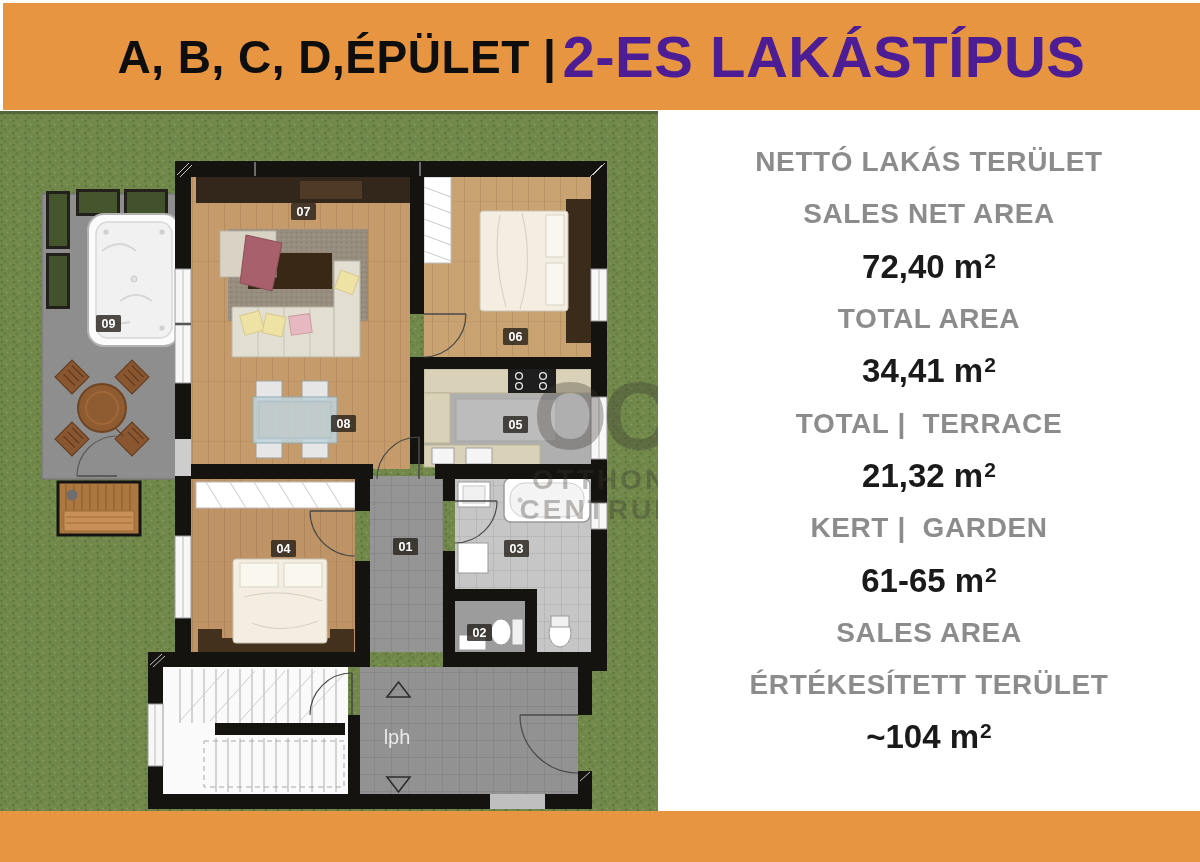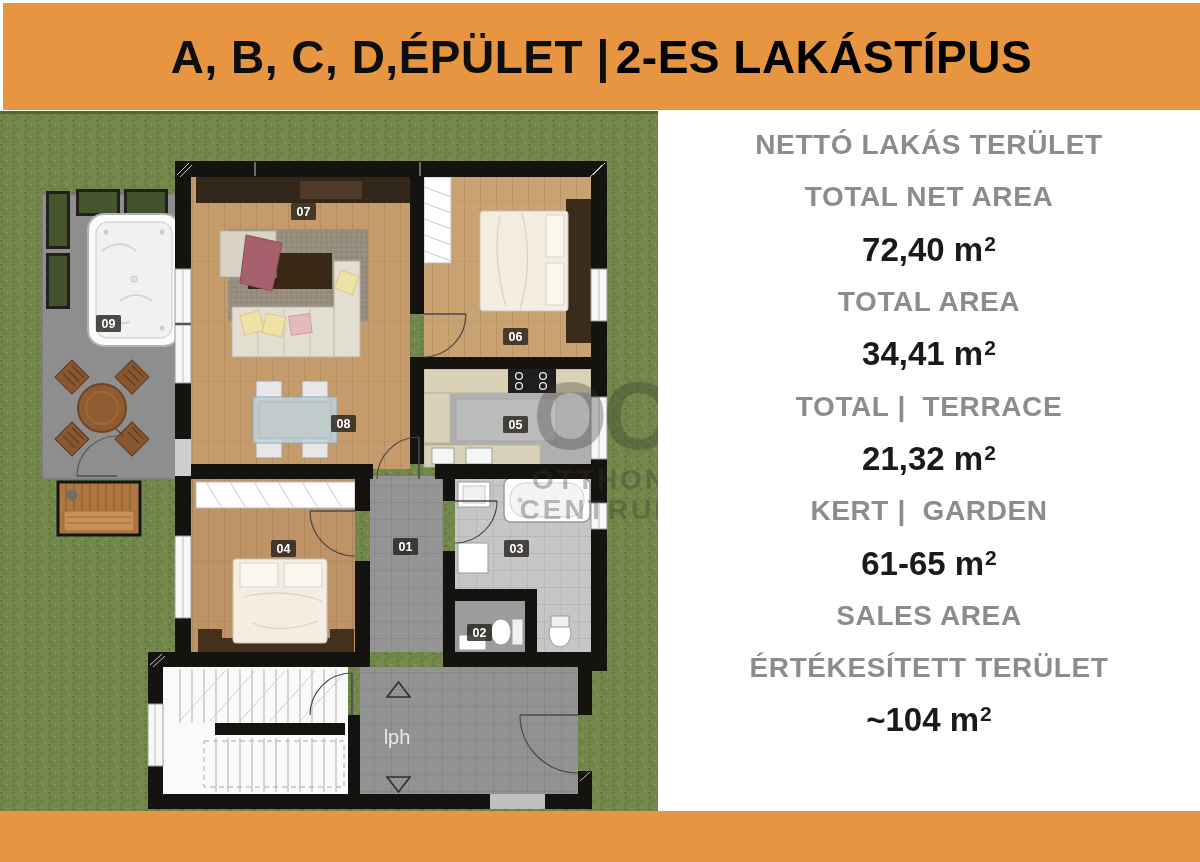--- a/index.html
+++ b/index.html
@@ -2,27 +2,27 @@
 <html><head>
 <meta charset="utf-8">
 <style>
   html,body{margin:0;padding:0;background:#fff;}
   .stage{position:relative;width:1200px;height:862px;background:#fff;overflow:hidden;
          font-family:"Liberation Sans",sans-serif;}
   
   .banner{position:absolute;left:3px;top:3px;right:0;height:107px;background:#E79540;
           display:flex;align-items:center;justify-content:center;gap:6px;}
   .banner .t-black{color:#0E0E0E;font-weight:bold;font-size:46px;letter-spacing:.5px;white-space:pre;}
-  .banner .t-white{color:#000000;font-weight:bold;font-size:46px;letter-spacing:.5px;white-space:pre;}
+  .banner .t-white{color:#4c1d95;font-weight:bold;font-size:58px;letter-spacing:.5px;white-space:pre;}
   
   .plan{position:absolute;left:0;top:111px;width:658px;height:700px;}
   .plan svg{display:block;}
   
   .panel{position:absolute;left:658px;top:111px;width:542px;height:700px;background:#FFFFFF;
-         padding-top:8px;box-sizing:border-box;}
+         padding-top:25px;box-sizing:border-box;}
   .row{height:52.3px;display:flex;align-items:center;justify-content:center;white-space:pre;}
   .row.label{color:#8C8C8C;font-size:28px;font-weight:600;letter-spacing:.6px;}
   .row.value{color:#1A1A1A;font-size:33px;font-weight:bold;}
   .row.value sup{font-size:21px;line-height:0;margin-left:1px;transform:translateY(-6px);}
   
   .footerbar{position:absolute;left:0;top:811px;width:1200px;height:51px;background:#E79540;}
 </style>
 </head>
 <body>
 
@@ -375,21 +375,21 @@
     <g text-anchor="middle" font-family="Liberation Sans, sans-serif" fill="rgba(58,56,48,0.33)">
       <text x="600" y="338" font-size="96" font-weight="bold" letter-spacing="-5">OC</text>
       <text x="600" y="378" font-size="28" font-weight="bold" letter-spacing="3">OTTHON</text>
       <text x="600" y="408" font-size="28" font-weight="bold" letter-spacing="3">CENTRUM</text>
     </g>
   </svg>
   </div>
 
   <div class="panel">
     <div class="row label">NETTÓ LAKÁS TERÜLET</div>
-    <div class="row label">TOTAL NET AREA</div>
+    <div class="row label">SALES NET AREA</div>
     <div class="row value"><span>72,40 m</span><sup>2</sup></div>
     <div class="row label">TOTAL AREA</div>
     <div class="row value"><span>34,41 m</span><sup>2</sup></div>
     <div class="row label">TOTAL |  TERRACE</div>
     <div class="row value"><span>21,32 m</span><sup>2</sup></div>
     <div class="row label">KERT |  GARDEN</div>
     <div class="row value"><span>61-65 m</span><sup>2</sup></div>
     <div class="row label">SALES AREA</div>
     <div class="row label">ÉRTÉKESÍTETT TERÜLET</div>
     <div class="row value"><span>~104 m</span><sup>2</sup></div>

